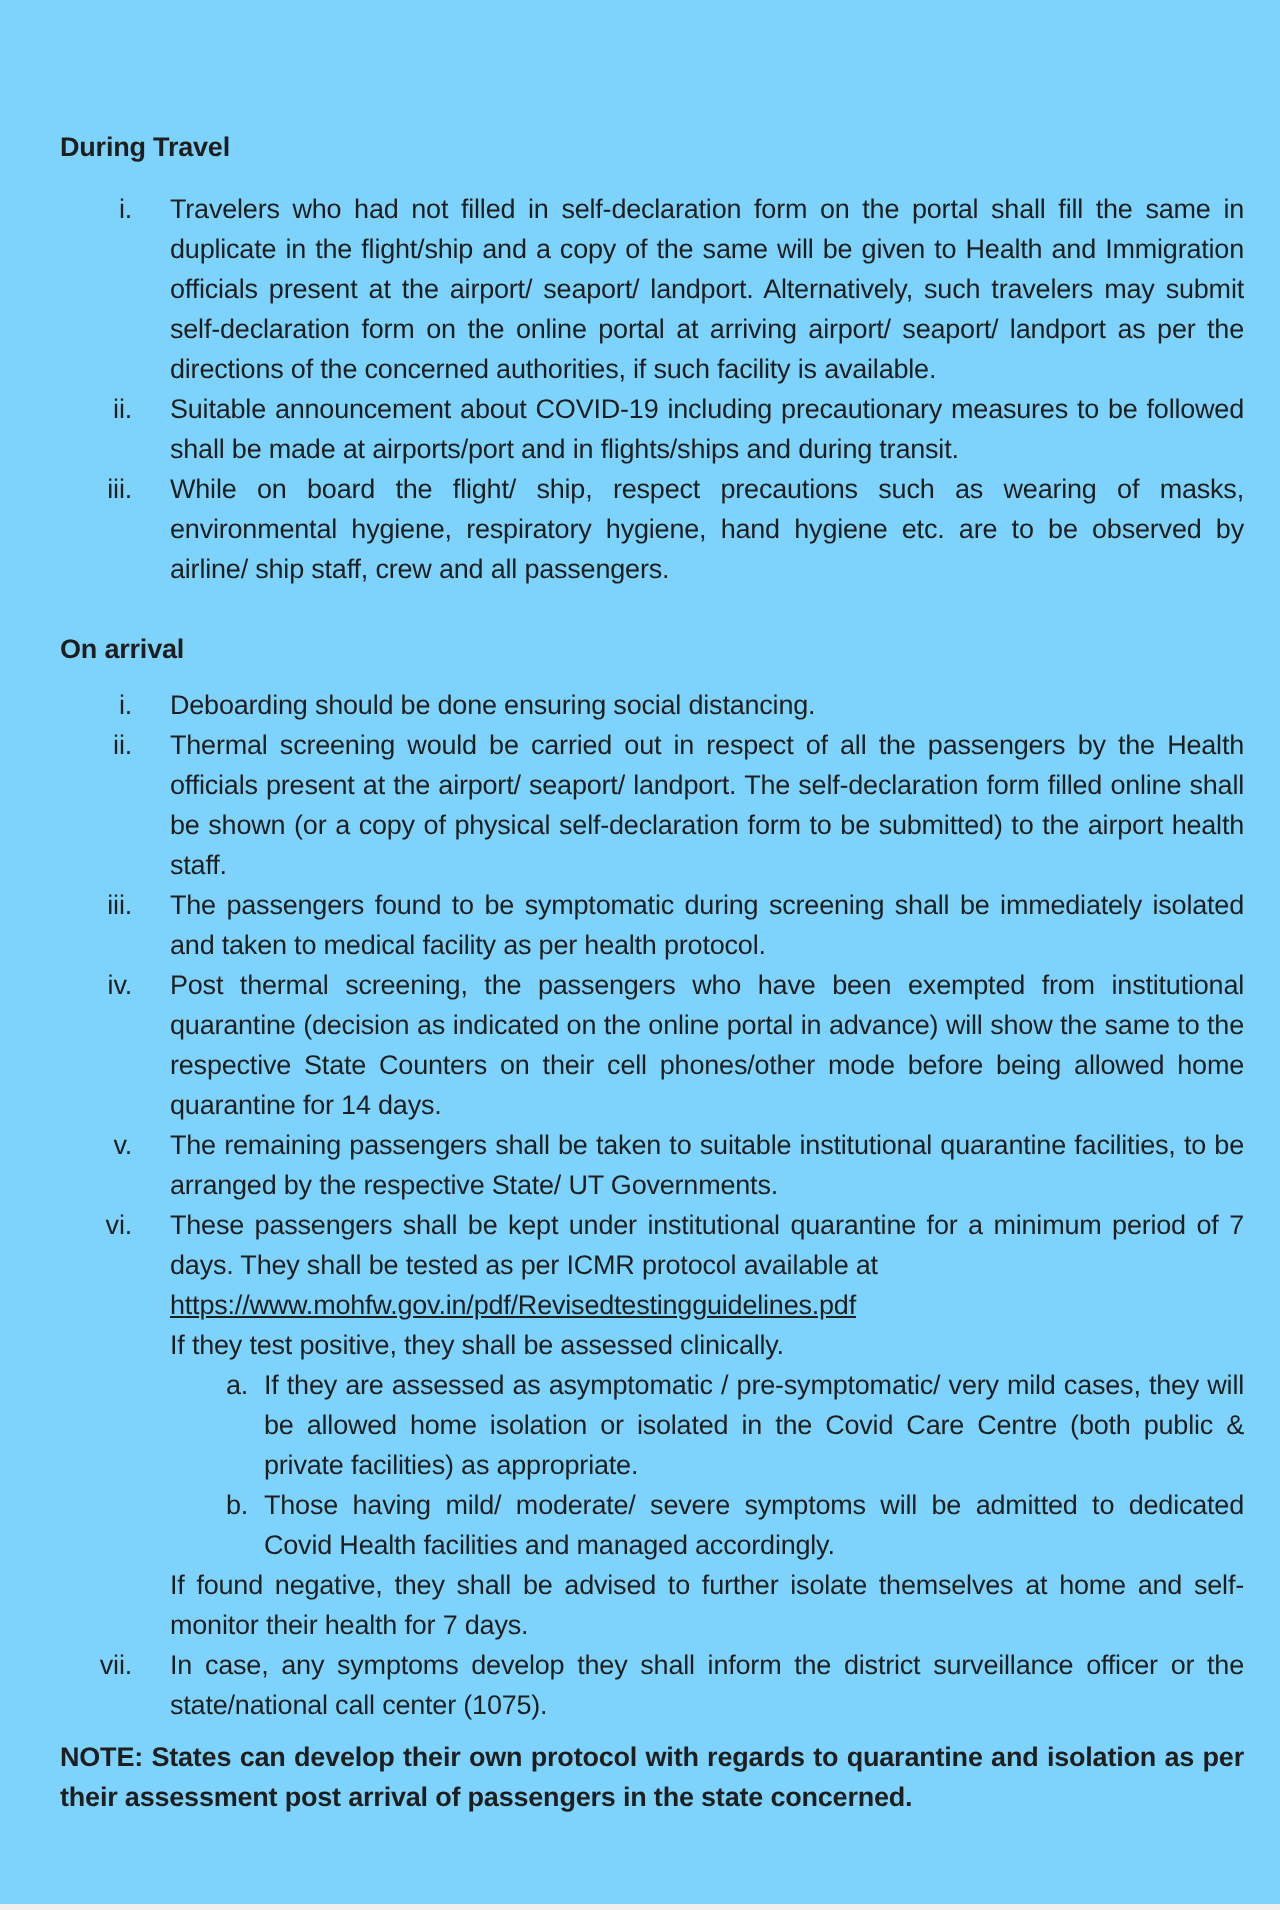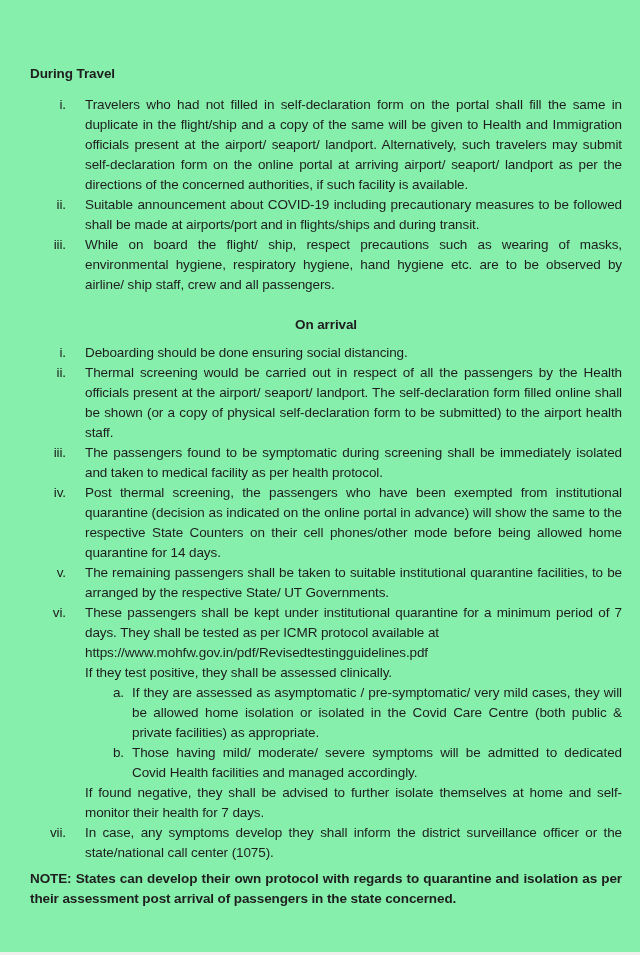--- a/index.html
+++ b/index.html
@@ -16,21 +16,21 @@
     letter-spacing: -0.1px;
     color: #1e1e1e;
     overflow: hidden;
   }
   .page {
     position: relative;
     box-sizing: border-box;
     width: 640px;
     height: 955px;
     padding: 64px 18px 0 30px;
-    background: #86efac;
+    background: #7dd3fc;
   }
   .heading {
     font-weight: bold;
     margin: 0 0 11px 0;
   }
   .section-gap {
     margin-top: 20px;
   }
   .list { margin: 0; }
   .li {
@@ -46,20 +46,21 @@
     margin-left: 19px;
     min-width: 0;
   }
   p { margin: 0; }
   .just { text-align: justify; }
   .sublist { margin-left: 25px; }
   .sub .marker { flex: 0 0 14px; }
   .sub .li-body { margin-left: 8px; }
   .doc-link {
     color: inherit;
+    text-decoration: underline;
     word-break: break-all;
   }
   .note {
     font-weight: bold;
     margin-top: 6px;
     text-align: justify;
   }
   .scan-bottom-edge {
     position: absolute;
     left: 0;
@@ -93,21 +94,21 @@
       <div class="li">
         <div class="marker">iii.</div>
         <div class="li-body">
             <p class="just">While on board the flight/ ship, respect precautions such as wearing of masks, environmental hygiene, respiratory hygiene, hand hygiene etc. are to be observed by airline/ ship staff, crew and all passengers.</p>
           </div>
       </div>
     </div>
   </div>
 
   <div class="section section-gap">
-    <p class="heading" style="margin-bottom:8px;text-align:center;">On arrival</p>
+    <p class="heading" style="margin-bottom:8px;">On arrival</p>
 
     <div class="list">
       <div class="li">
         <div class="marker">i.</div>
         <div class="li-body">
             <p>Deboarding should be done ensuring social distancing.</p>
           </div>
       </div>
       <div class="li">
         <div class="marker">ii.</div>

